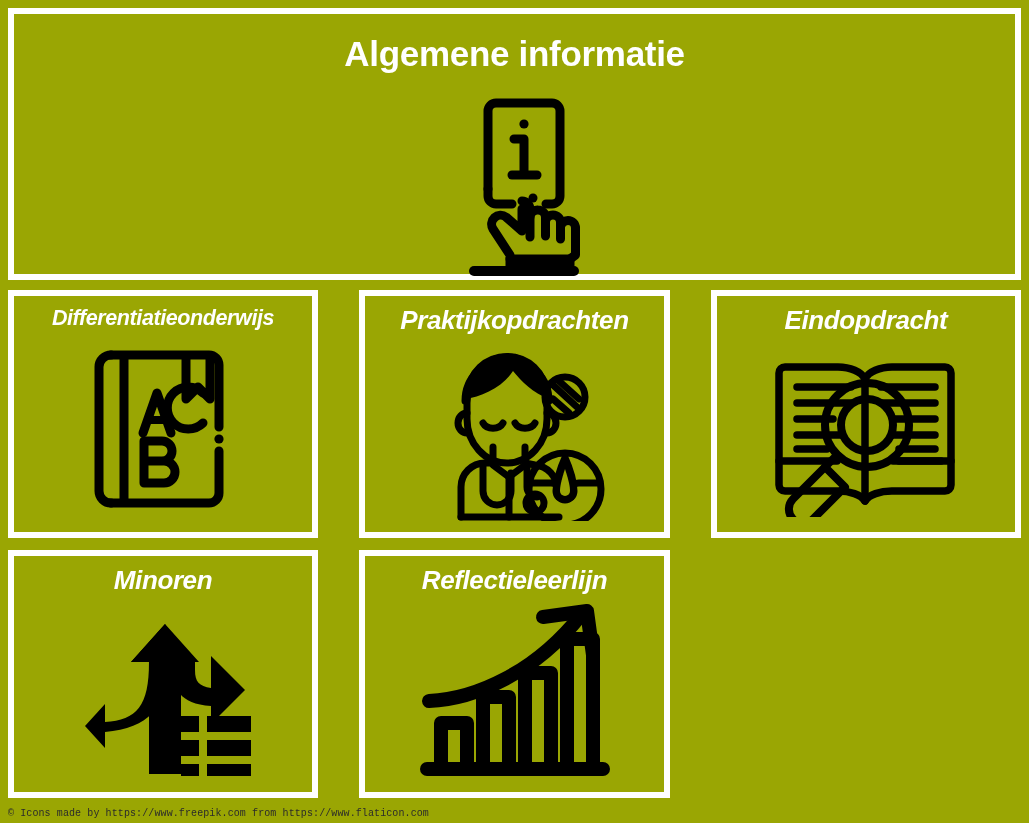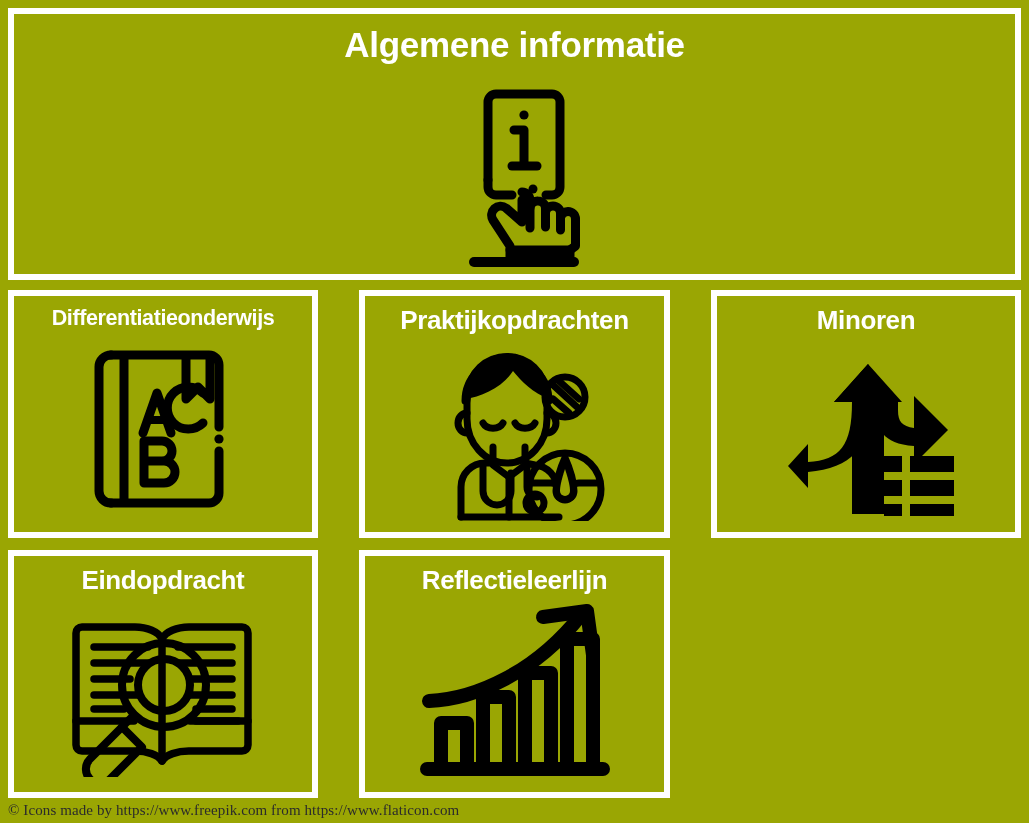--- a/index.html
+++ b/index.html
@@ -37,21 +37,21 @@
     flex-direction: column;
     align-items: center;
   }
 
   .header-title {
     color: #ffffff;
     font-size: 35px;
     font-weight: bold;
     letter-spacing: -0.3px;
     line-height: 1;
-    margin-top: 13px;
+    margin-top: 22px;
     white-space: nowrap;
   }
 
   .header-icon-wrap {
     margin-top: 8px;
     width: 160px;
     height: 200px;
     display: flex;
     align-items: flex-start;
     justify-content: center;
@@ -59,20 +59,21 @@
 
   
   .grid {
     width: 1013px;
     margin-top: 10px;
     display: grid;
     grid-template-columns: 310px 1fr 310px;
     grid-template-rows: 248px 248px;
     column-gap: 41px;
     row-gap: 12px;
+    font-style: italic;
   }
 
   .tile {
     border: 6px solid #ffffff;
     background: #9aa603;
     position: relative;
     display: flex;
     flex-direction: column;
     align-items: center;
     overflow: hidden;
@@ -100,23 +101,23 @@
     padding-bottom: 4px;
   }
 
   .tile-icon svg { display: block; }
 
   
   .attribution {
     position: absolute;
     left: 8px;
     bottom: 4px;
-    font-size: 15px;
+    font-size: 10px;
     color: #2b2b2b;
-    font-family: Liberation Serif, serif;
+    font-family: Liberation Mono, monospace;
     letter-spacing: 0.1px;
     white-space: nowrap;
   }
 </style>
 </head>
 <body>
 
 <div class="page">
 
   <div class="header-panel">
@@ -198,20 +199,52 @@
 
           <path d="M66 124 L66 150 a14 14 0 0 0 28 0 L94 132"></path>
           <path d="M110 126 L110 146 a10 10 0 0 0 10 10"></path>
           <circle cx="118" cy="162" r="9"></circle>
 
           <circle cx="148" cy="148" r="36"></circle>
           <path d="M116 142 L134 142 a8 8 0 0 1 8 8 L142 156"></path>
           <path d="M154 156 L154 150 a8 8 0 0 1 8 -8 L180 142"></path>
           <path d="M148 114 C140 132 138 142 138 150 a10 10 0 0 0 20 0 C158 142 156 132 148 114 Z" fill="#000000" stroke="#000000" stroke-width="5"></path>
           <path d="M148 128 C144 140 143 146 143 150 a5 5 0 0 0 10 0 C153 146 152 140 148 128 Z" fill="#9aa603" stroke="none"></path>
+        </svg>
+      </div>
+    </div>
+
+    <div class="tile">
+      <div class="tile-title">Eindopdracht</div>
+      <div class="tile-icon">
+        <svg width="190" height="172" viewBox="0 0 190 172" fill="none" stroke="#000000" stroke-width="7.5" stroke-linecap="round" stroke-linejoin="round">
+
+          <path d="M14 22 L66 22 a28 16 0 0 1 28 12 a28 16 0 0 1 28 -12 L174 22 a6 6 0 0 1 6 6 L180 140 a6 6 0 0 1 -6 6 L122 146 a28 14 0 0 0 -28 10 a28 14 0 0 0 -28 -10 L14 146 a6 6 0 0 1 -6 -6 L8 28 a6 6 0 0 1 6 -6 Z"></path>
+
+          <path d="M94 34 L94 156"></path>
+
+          <path d="M8 116 L66 116 M122 116 L180 116"></path>
+
+          <path d="M26 42 L80 42"></path>
+          <path d="M26 58 L80 58"></path>
+          <path d="M26 74 L62 74"></path>
+          <path d="M26 90 L70 90"></path>
+          <path d="M26 104 L56 104"></path>
+
+          <path d="M110 42 L164 42"></path>
+          <path d="M110 58 L164 58"></path>
+          <path d="M122 74 L164 74"></path>
+          <path d="M122 90 L164 90"></path>
+          <path d="M128 104 L164 104"></path>
+          <path d="M128 116 L170 116"></path>
+
+          <circle cx="96" cy="80" r="42" fill="none" stroke-width="8"></circle>
+          <circle cx="96" cy="80" r="26" fill="none" stroke-width="8"></circle>
+          <path d="M66 110 L54 122" stroke-width="8"></path>
+          <path d="M54 122 L22 154 a14 14 0 0 0 20 20 L74 142 Z" stroke-width="8" fill="none"></path>
         </svg>
       </div>
     </div>
 
     <div class="tile">
       <div class="tile-title">Minoren</div>
       <div class="tile-icon">
         <svg width="180" height="170" viewBox="0 0 180 170" fill="#000000" stroke="none">
 
           <path d="M78 10 L44 48 L62 48 C62 92 50 106 18 108 L18 90 L-2 112 L18 134 L18 118
@@ -224,52 +257,20 @@
           <rect x="134" y="110" width="44" height="16"></rect>
           <rect x="108" y="134" width="18" height="16"></rect>
           <rect x="134" y="134" width="44" height="16"></rect>
           <rect x="108" y="158" width="18" height="14"></rect>
           <rect x="134" y="158" width="44" height="14"></rect>
         </svg>
       </div>
     </div>
 
     <div class="tile">
-      <div class="tile-title">Eindopdracht</div>
-      <div class="tile-icon">
-        <svg width="190" height="172" viewBox="0 0 190 172" fill="none" stroke="#000000" stroke-width="7.5" stroke-linecap="round" stroke-linejoin="round">
-
-          <path d="M14 22 L66 22 a28 16 0 0 1 28 12 a28 16 0 0 1 28 -12 L174 22 a6 6 0 0 1 6 6 L180 140 a6 6 0 0 1 -6 6 L122 146 a28 14 0 0 0 -28 10 a28 14 0 0 0 -28 -10 L14 146 a6 6 0 0 1 -6 -6 L8 28 a6 6 0 0 1 6 -6 Z"></path>
-
-          <path d="M94 34 L94 156"></path>
-
-          <path d="M8 116 L66 116 M122 116 L180 116"></path>
-
-          <path d="M26 42 L80 42"></path>
-          <path d="M26 58 L80 58"></path>
-          <path d="M26 74 L62 74"></path>
-          <path d="M26 90 L70 90"></path>
-          <path d="M26 104 L56 104"></path>
-
-          <path d="M110 42 L164 42"></path>
-          <path d="M110 58 L164 58"></path>
-          <path d="M122 74 L164 74"></path>
-          <path d="M122 90 L164 90"></path>
-          <path d="M128 104 L164 104"></path>
-          <path d="M128 116 L170 116"></path>
-
-          <circle cx="96" cy="80" r="42" fill="none" stroke-width="8"></circle>
-          <circle cx="96" cy="80" r="26" fill="none" stroke-width="8"></circle>
-          <path d="M66 110 L54 122" stroke-width="8"></path>
-          <path d="M54 122 L22 154 a14 14 0 0 0 20 20 L74 142 Z" stroke-width="8" fill="none"></path>
-        </svg>
-      </div>
-    </div>
-
-    <div class="tile">
       <div class="tile-title">Reflectieleerlijn</div>
       <div class="tile-icon">
         <svg width="200" height="180" viewBox="0 0 200 180" fill="none" stroke="#000000" stroke-width="14" stroke-linecap="round" stroke-linejoin="round">
 
           <path d="M12 168 L188 168"></path>
 
           <path d="M26 168 L26 122 L52 122 L52 168"></path>
           <path d="M68 168 L68 96 L94 96 L94 168"></path>
           <path d="M110 168 L110 72 L136 72 L136 168"></path>
           <path d="M152 168 L152 38 L178 38 L178 168"></path>

